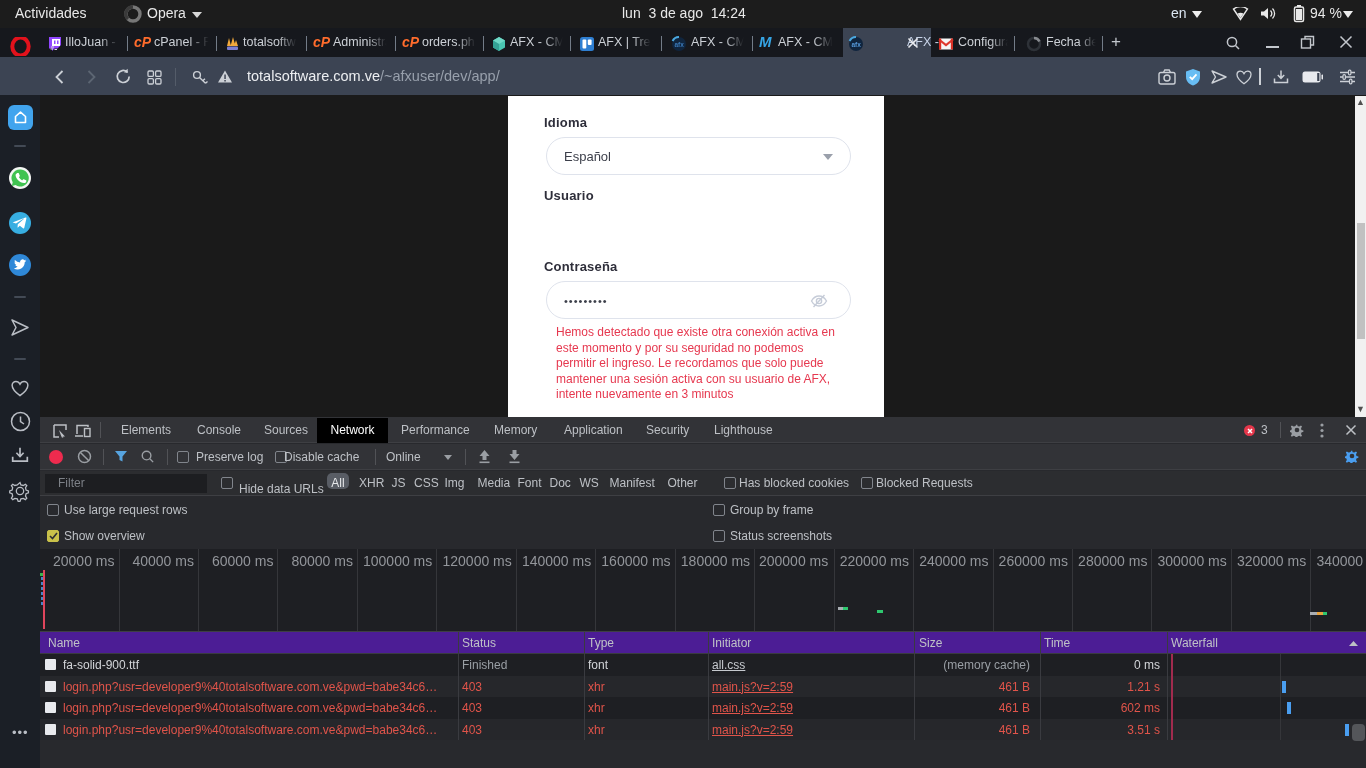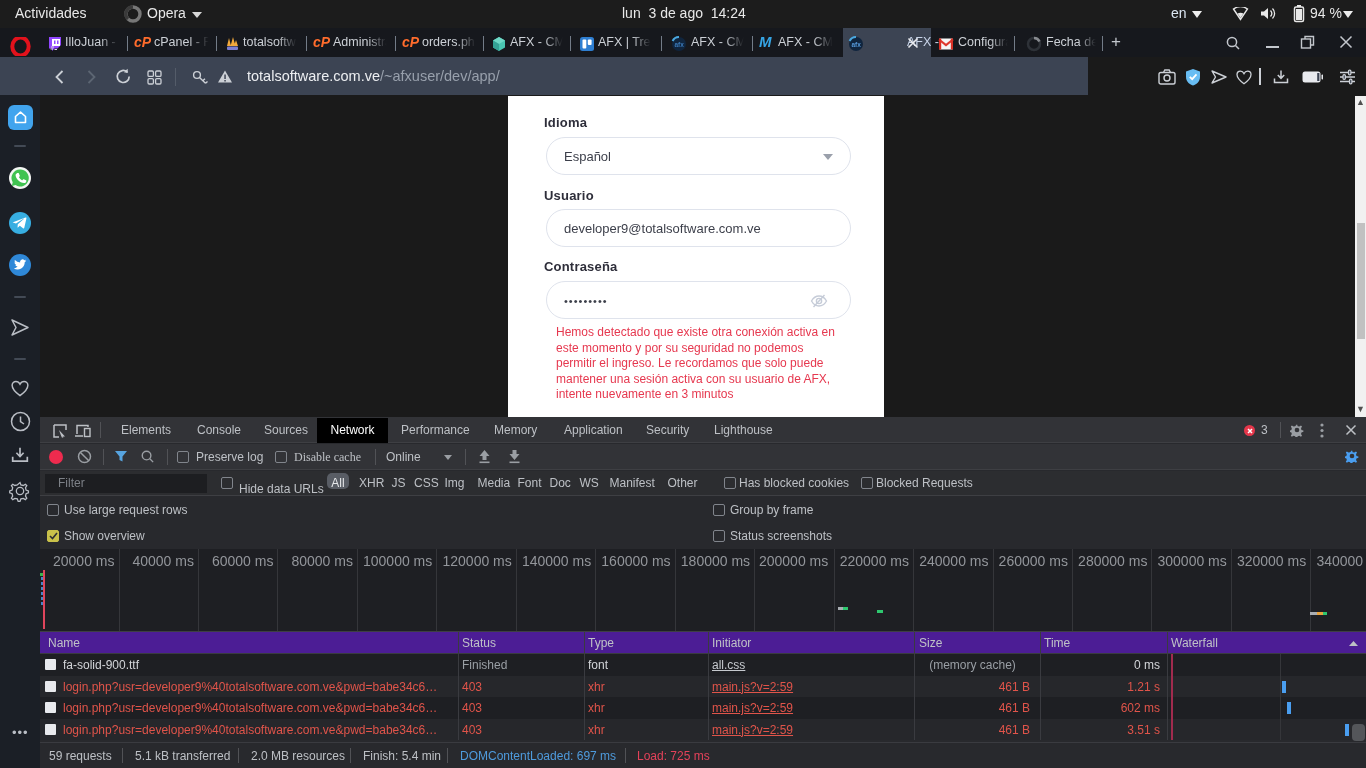--- a/index.html
+++ b/index.html
@@ -9,21 +9,21 @@
 .abs { position:absolute; }
 
 #topbar { left:0; top:0; width:1366px; height:28px; background:#1c1c1c; color:#e8e8e8; font-size:14px; }
 
 #tabbar { left:0; top:28px; width:1366px; height:29px; background:#16181d; }
 .tabtxt { position:absolute; top:7px; height:16px; font-size:12.5px; color:#ccd0d6; white-space:nowrap; overflow:hidden;
   -webkit-mask-image:linear-gradient(90deg,#000 62%,transparent 96%); }
 .tabsep { position:absolute; top:8px; width:1px; height:15px; background:#737c88; }
 .fav { position:absolute; top:8px; width:16px; height:16px; }
 
-#addrbar { left:0; top:57px; width:1088px; height:38px; background:#3c4453; }
+#addrbar { left:0; top:57px; width:1366px; height:38px; background:#3c4453; }
 
 #sidebar { left:0; top:95px; width:40px; height:673px; background:#1b1f26; }
 .sep40 { position:absolute; left:14px; width:12px; height:2px; background:#434a55; border-radius:1px; }
 
 #page { left:40px; top:95px; width:1326px; height:322px; background:#1a1a1a; overflow:hidden; }
 #card { position:absolute; left:468px; top:1px; width:376px; height:321px; background:#ffffff; }
 .flabel { position:absolute; left:36px; font-size:13px; font-weight:bold; color:#2e2e3a; letter-spacing:.2px; }
 .finput { position:absolute; left:38px; width:305px; height:38px; border:1px solid #dfe3ec; border-radius:19px; background:#fff; }
 .ftext { position:absolute; left:17px; top:11px; font-size:13px; color:#3c3f4a; }
 #errtxt { position:absolute; left:48px; top:229px; width:284px; font-size:12px; line-height:15.6px; color:#e6384f; }
@@ -286,23 +286,20 @@
   <div id="page" class="abs">
     <div id="card">
       <div class="flabel" style="top:19px;">Idioma</div>
       <div class="finput" style="top:41px;">
           <div class="ftext">Español</div>
         <svg style="position:absolute;right:16px;top:15px;" width="12" height="8">
             <path d="M1 1 L6 7 L11 1 Z" fill="#9aa0ab"></path>
           </svg>
       </div>
       <div class="flabel" style="top:92px;">Usuario</div>
-      <div class="finput" style="top:113px;">
-          <div class="ftext">developer9@totalsoftware.com.ve</div>
-        </div>
       <div class="flabel" style="top:163px;">Contraseña</div>
       <div class="finput" style="top:185px;">
           <div class="ftext" style="letter-spacing:1px;font-size:11px;top:13px;">•••••••••</div>
         <svg style="position:absolute;right:22px;top:11px;" width="18" height="16" viewBox="0 0 18 16">
           <path d="M1.5 8 C3.5 4.5 6 3 9 3 C12 3 14.5 4.5 16.5 8 C14.5 11.5 12 13 9 13 C6 13 3.5 11.5 1.5 8 Z" fill="none" stroke="#c6ccd8" stroke-width="1.4"></path>
           <circle cx="9" cy="8" r="2.6" fill="none" stroke="#c6ccd8" stroke-width="1.4"></circle>
           <path d="M3.5 14 L14.5 2" stroke="#c6ccd8" stroke-width="1.4"></path>
         </svg>
       </div>
       <div id="errtxt">Hemos detectado que existe otra conexión activa en este momento y por su seguridad no podemos permitir el ingreso. Le recordamos que solo puede mantener una sesión activa con su usuario de AFX, intente nuevamente en 3 minutos</div>
@@ -366,21 +363,21 @@
         <path d="M1 1 L13 1 L8.5 6.5 L8.5 11.5 L5.5 10 L5.5 6.5 Z" fill="#57a4e0"></path>
       </svg>
       <svg class="abs" style="left:100px;top:5px;" width="15" height="15" viewBox="0 0 16 16">
         <circle cx="7" cy="7" r="4.6" fill="none" stroke="#9a9ea3" stroke-width="1.5"></circle>
         <path d="M10.5 10.5 L14 14" stroke="#9a9ea3" stroke-width="1.5"></path>
       </svg>
       <div class="vsep" style="left:127px;top:5px;height:16px;"></div>
       <div class="cb" style="left:137px;top:7px;"></div>
       <div class="cbl" style="left:156px;top:6px;">Preserve log</div>
       <div class="cb" style="left:235px;top:7px;"></div>
-      <div class="cbl" style="left:254px;top:6px;font-family:Liberation Serif, serif;">Disable cache</div>
+      <div class="cbl" style="left:244px;top:6px;">Disable cache</div>
       <div class="vsep" style="left:335px;top:5px;height:16px;"></div>
       <div class="cbl" style="left:346px;top:6px;">Online</div>
       <svg class="abs" style="left:403px;top:10px;" width="10" height="7">
           <path d="M1 1 L5 6 L9 1 Z" fill="#9a9ea3"></path>
         </svg>
       <svg class="abs" style="left:438px;top:4px;" width="13" height="17" viewBox="0 0 13 17">
         <path d="M6.5 2 L11.5 8 L8.5 8 L8.5 12 L4.5 12 L4.5 8 L1.5 8 Z" fill="#9a9ea3"></path>
         <rect x="1.5" y="13.5" width="10" height="1.6" fill="#9a9ea3"></rect>
       </svg>
       <svg class="abs" style="left:468px;top:4px;" width="13" height="17" viewBox="0 0 13 17">
@@ -495,21 +492,21 @@
         </svg>
     </div>
 
     <div id="tbl" class="abs" style="left:0;top:237px;width:1326px;height:86px;">
       <div class="nrow" style="top:0;background:#1e1f23;">
         <div class="fileicon"></div>
         <div class="ncell" style="left:23px;color:#d3d5d9;">fa-solid-900.ttf</div>
         <div class="ncell" style="left:422px;color:#9a9fa5;">Finished</div>
         <div class="ncell" style="left:548px;color:#d3d5d9;">font</div>
         <div class="ncell" style="left:672px;color:#c6c9ce;text-decoration:underline;">all.css</div>
-        <div class="ncell" style="left:875px;width:115px;text-align:center;color:#9a9fa5;">(memory cache)</div>
+        <div class="ncell" style="left:875px;width:115px;text-align:right;color:#9a9fa5;">(memory cache)</div>
         <div class="ncell" style="left:1005px;width:115px;text-align:right;color:#d3d5d9;">0 ms</div>
       </div>
       <div class="nrow" style="top:21.5px;background:#26272b;color:#e0544a;">
         <div class="fileicon"></div>
         <div class="ncell" style="left:23px;">login.php?usr=developer9%40totalsoftware.com.ve&amp;pwd=babe34c6…</div>
         <div class="ncell" style="left:422px;">403</div>
         <div class="ncell" style="left:548px;">xhr</div>
         <div class="ncell" style="left:672px;text-decoration:underline;">main.js?v=2:59</div>
         <div class="ncell" style="left:875px;width:115px;text-align:right;">461 B</div>
         <div class="ncell" style="left:1005px;width:115px;text-align:right;">1.21 s</div>
@@ -540,27 +537,14 @@
       <div class="abs" style="left:1312px;top:70px;width:13px;height:17px;background:#54565a;border-radius:4px;"></div>
     </div>
 
     <div class="colline" style="left:418px;top:215px;"></div>
     <div class="colline" style="left:544px;top:215px;"></div>
     <div class="colline" style="left:668px;top:215px;"></div>
     <div class="colline" style="left:874px;top:215px;"></div>
     <div class="colline" style="left:1000px;top:215px;"></div>
     <div class="colline" style="left:1127px;top:215px;"></div>
 
-    <div class="dtrow" style="top:325px;height:26px;background:#28292d;border-top:1px solid #3a3b40;">
-      <div class="abs" style="left:9px;top:6px;">59 requests</div>
-      <div class="vsep" style="left:82px;top:5px;height:15px;"></div>
-      <div class="abs" style="left:95px;top:6px;">5.1 kB transferred</div>
-      <div class="vsep" style="left:198px;top:5px;height:15px;"></div>
-      <div class="abs" style="left:211px;top:6px;">2.0 MB resources</div>
-      <div class="vsep" style="left:310px;top:5px;height:15px;"></div>
-      <div class="abs" style="left:323px;top:6px;">Finish: 5.4 min</div>
-      <div class="vsep" style="left:407px;top:5px;height:15px;"></div>
-      <div class="abs" style="left:420px;top:6px;color:#4e9bdd;">DOMContentLoaded: 697 ms</div>
-      <div class="vsep" style="left:585px;top:5px;height:15px;"></div>
-      <div class="abs" style="left:597px;top:6px;color:#e4425a;">Load: 725 ms</div>
-    </div>
   </div>
 </div>
 
 </body></html>

